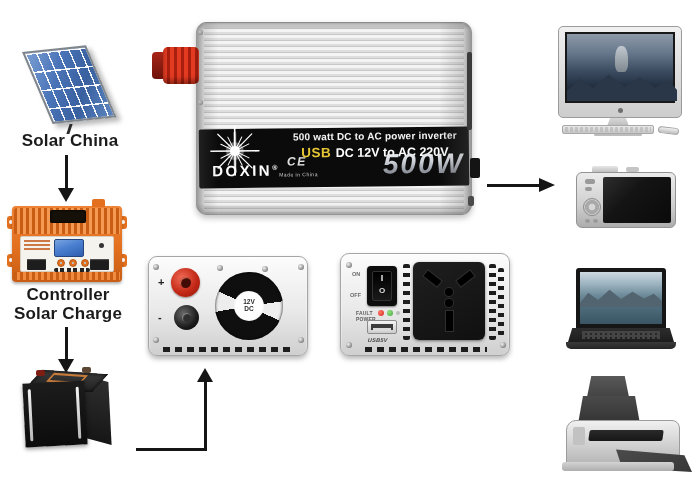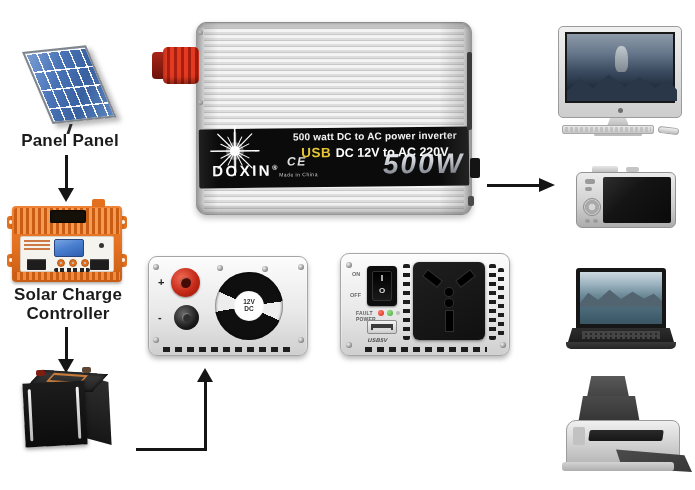--- a/index.html
+++ b/index.html
@@ -193,21 +193,21 @@
 </style>
 </head>
 <body>
 
 <div id="canvas">
 
   <div class="abs" id="solar-panel-wrap">
     <div id="solar-panel-face"></div>
     <div id="solar-panel-leg"></div>
   </div>
-  <div class="abs flow-label" style="left:8px; top:131px; width:124px;">Panel Panel</div>
+  <div class="abs flow-label" style="left:8px; top:131px; width:124px;">Solar China</div>
 
   <div>
     <div class="arr-line" style="left:65px; top:155px; width:3px; height:34px;"></div>
     <div class="arr-head-down" style="left:58px; top:188px;"></div>
   </div>
 
   <div class="abs" id="controller">
     <div class="ctl-ear" style="left:-3px; top:14px;">
         <div class="hole"></div>
       </div>
@@ -231,22 +231,22 @@
       <div class="ctl-dot-right"></div>
       <div class="ctl-btn" style="left:36px;"></div>
       <div class="ctl-btn" style="left:48px;"></div>
       <div class="ctl-btn" style="left:60px;"></div>
       <div class="ctl-term" style="left:6px;"></div>
       <div class="ctl-term" style="left:69px;"></div>
       <div class="ctl-dots-row"></div>
     </div>
   </div>
   <div class="abs flow-label" style="left:0px; top:285px; width:136px;">
+    <div>Controller</div>
     <div>Solar Charge</div>
-    <div>Controller</div>
   </div>
 
   <div>
     <div class="arr-line" style="left:65px; top:327px; width:3px; height:33px;"></div>
     <div class="arr-head-down" style="left:58px; top:359px;"></div>
   </div>
 
   <div class="abs" id="battery">
     <div class="bat-side"></div>
     <div class="bat-top"></div>

